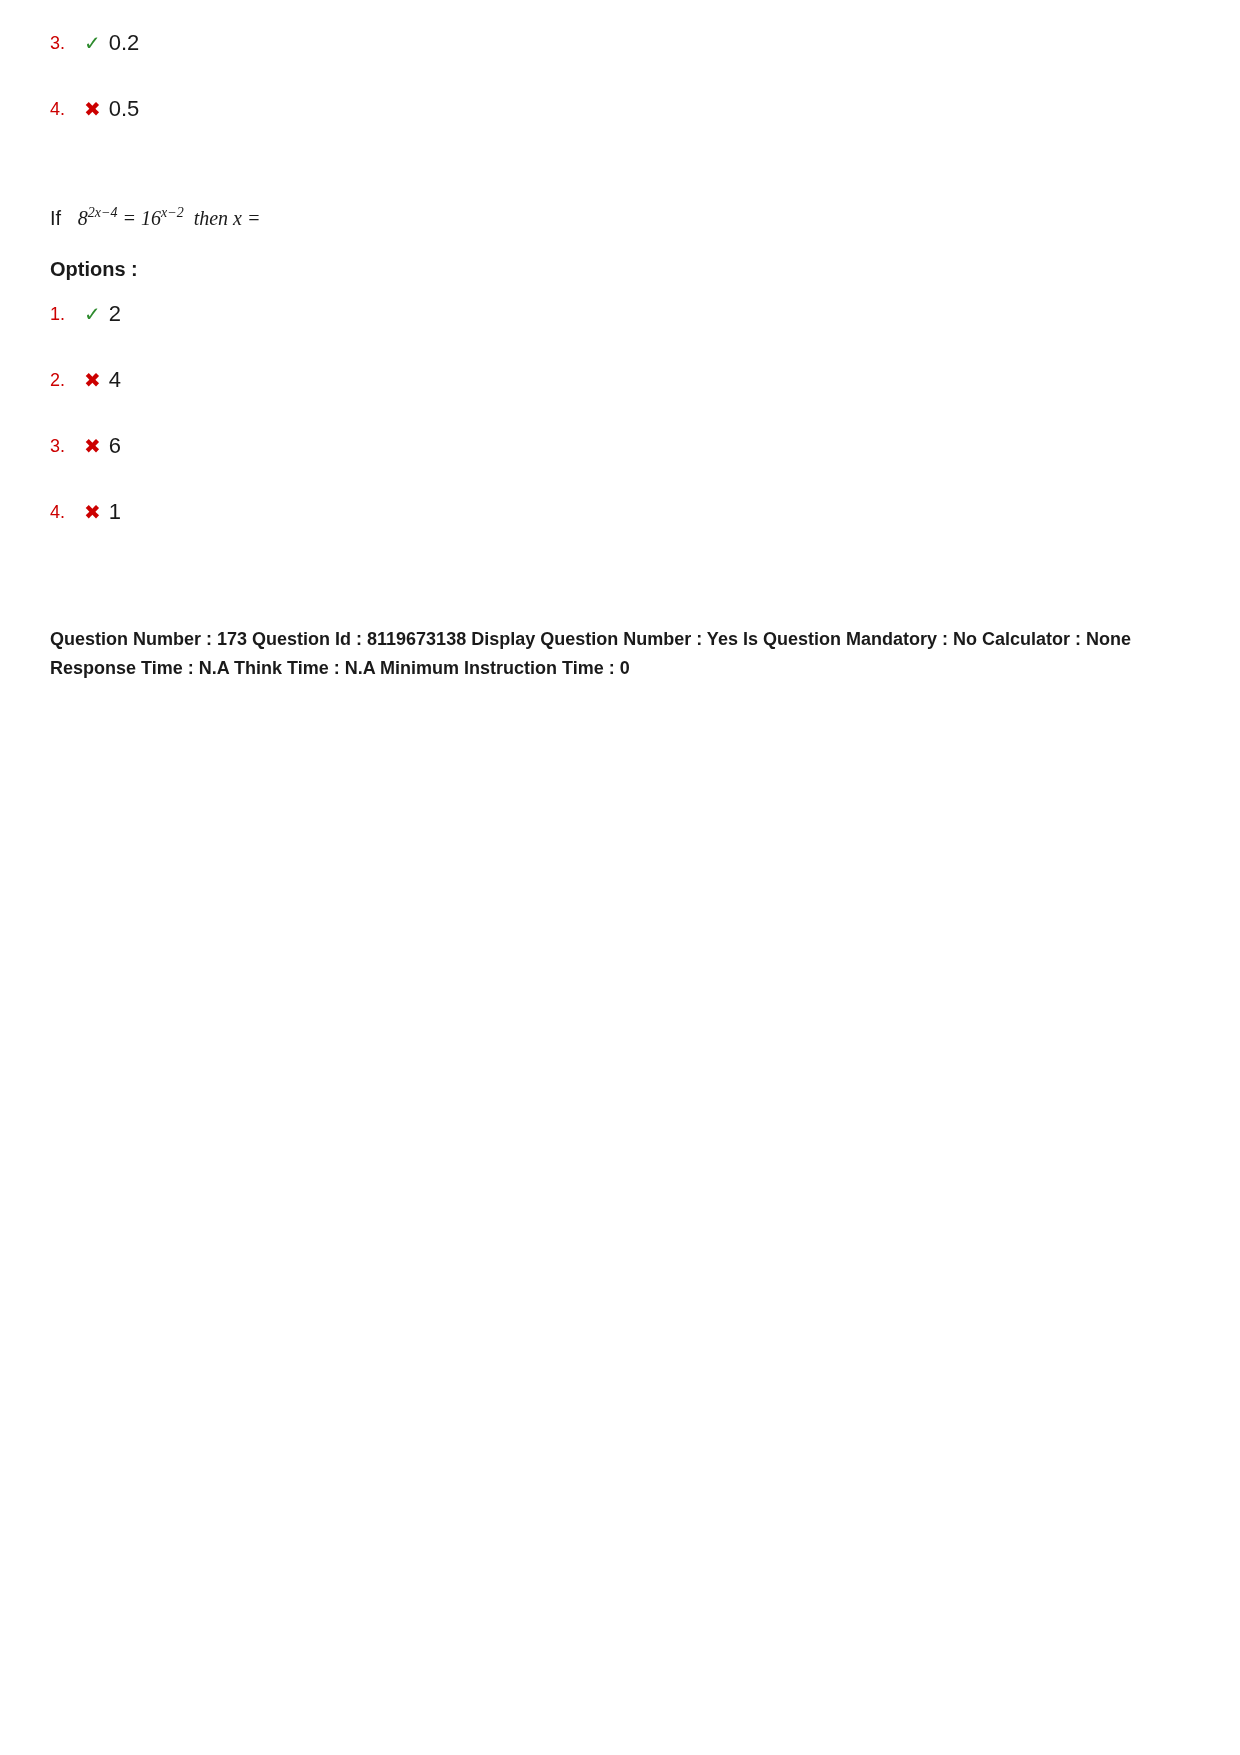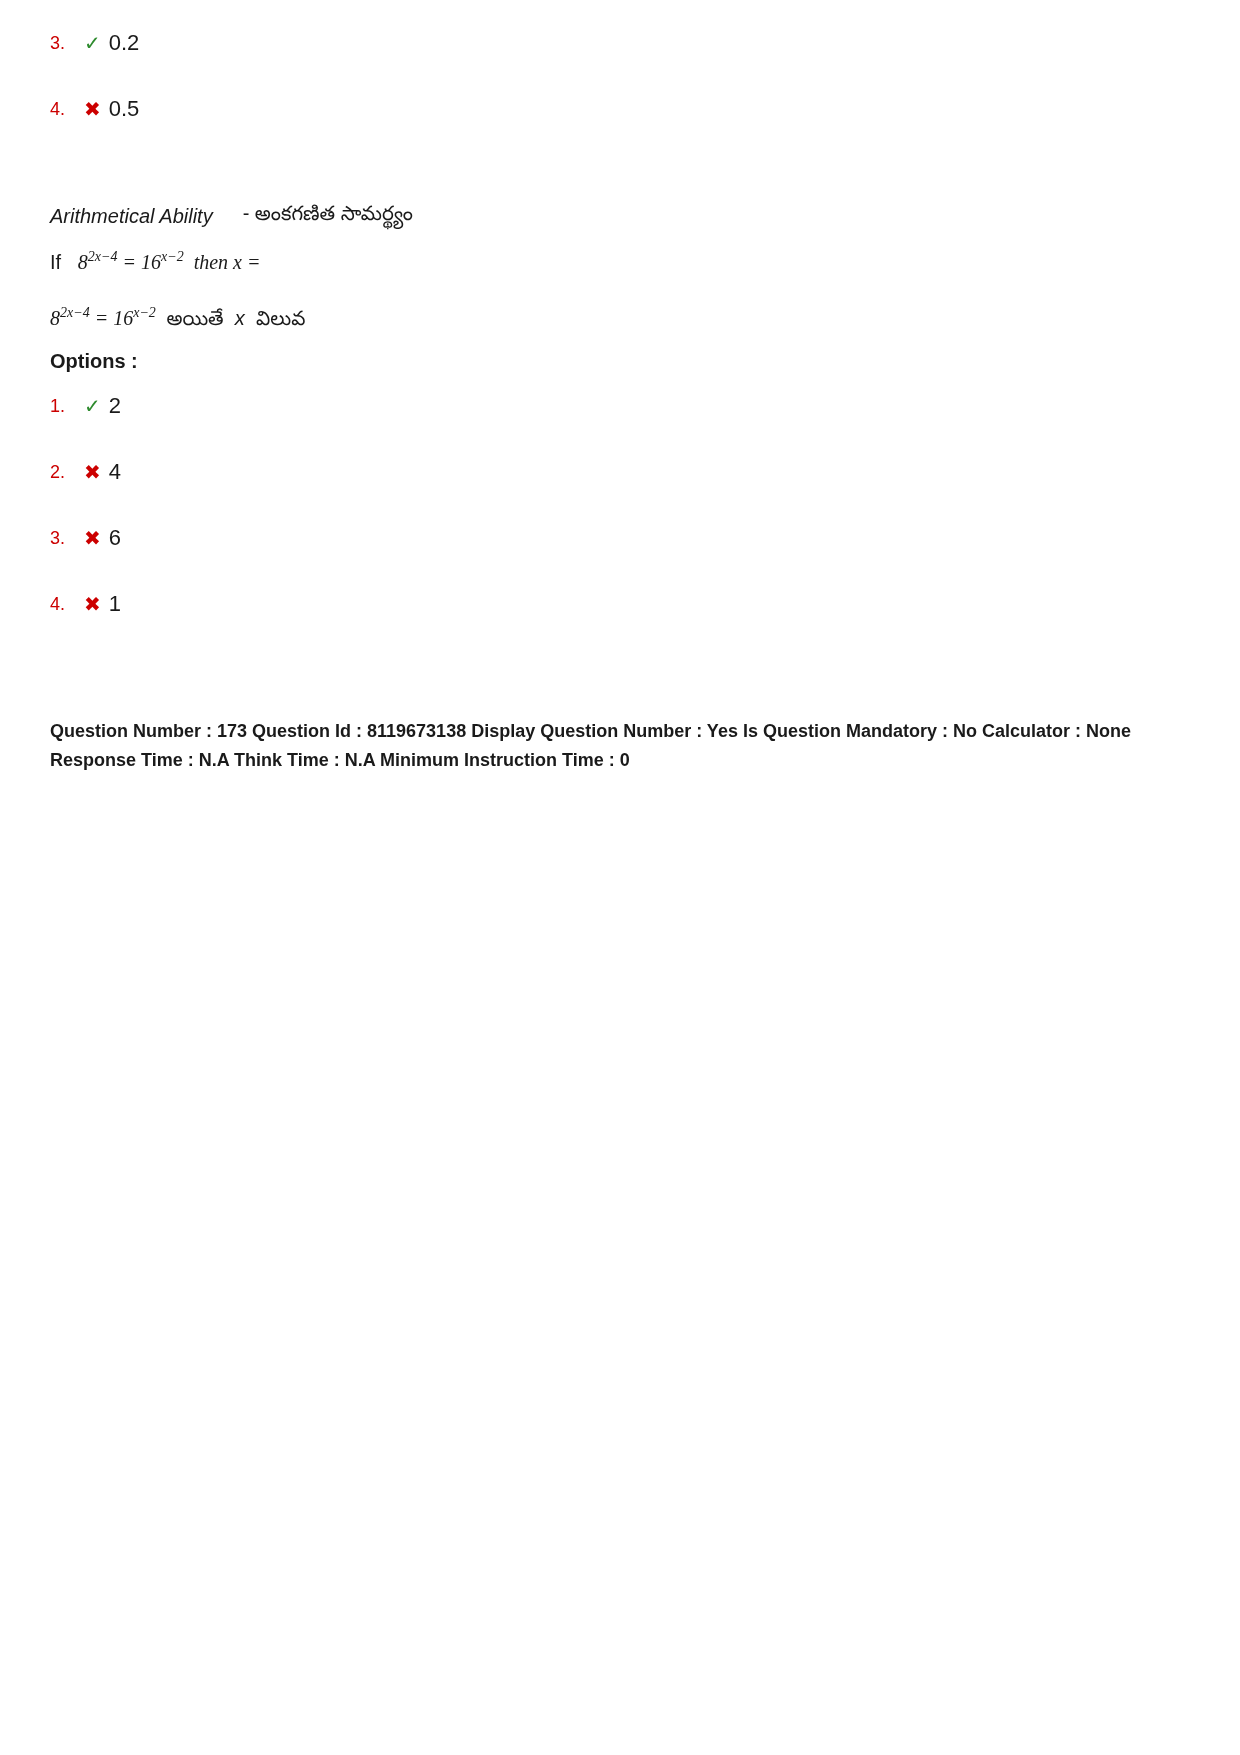--- a/index.html
+++ b/index.html
@@ -128,38 +128,28 @@
     <span class="option-number">4.</span>
     <span class="cross-icon">✖</span>
     <span class="option-value">0.5</span>
   </div>
 </div>
 
 <div class="section-break"></div>
 
 <div class="question-section">
 
-  <div class="subject-line">
-    <span class="subject-english">Arithmetical Ability</span>
-    <span class="subject-telugu">- అంకగణిత సామర్థ్యం</span>
-  </div>
 
   <div class="question-text">
     If&nbsp;&nbsp;
     <span class="math">
       8<sup>2<em>x</em>−4</sup> = 16<sup><em>x</em>−2</sup> &nbsp;then <em>x</em> =
     </span>
   </div>
 
-  <div class="question-text-telugu">
-    <span class="math">
-      8<sup>2<em>x</em>−4</sup> = 16<sup><em>x</em>−2</sup>
-    </span>
-    &nbsp;అయితే &nbsp;<em>x</em>&nbsp; విలువ
-  </div>
 
   <div class="options-label">Options :</div>
 
   <div class="option-row">
     <span class="option-number">1.</span>
     <span class="check-icon">✓</span>
     <span class="option-value">2</span>
   </div>
 
   <div class="option-row">

